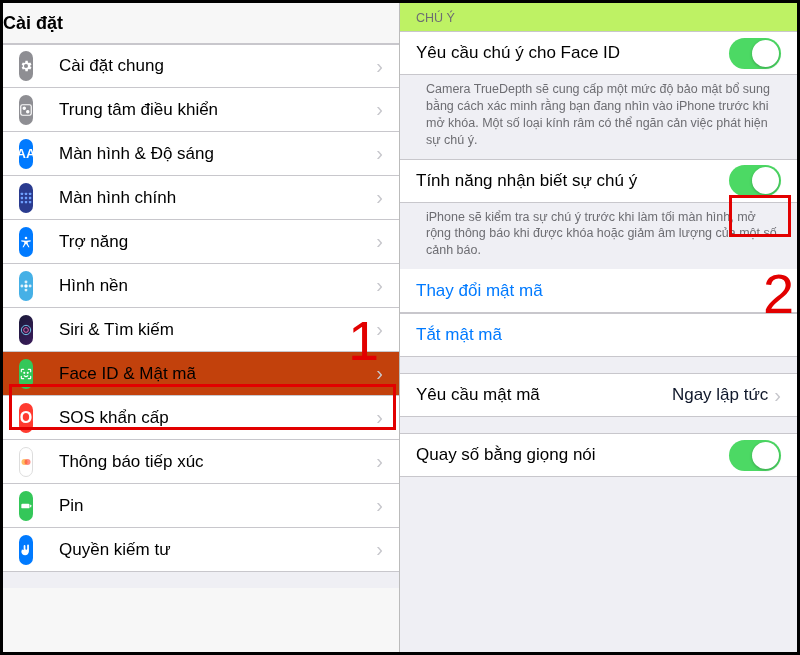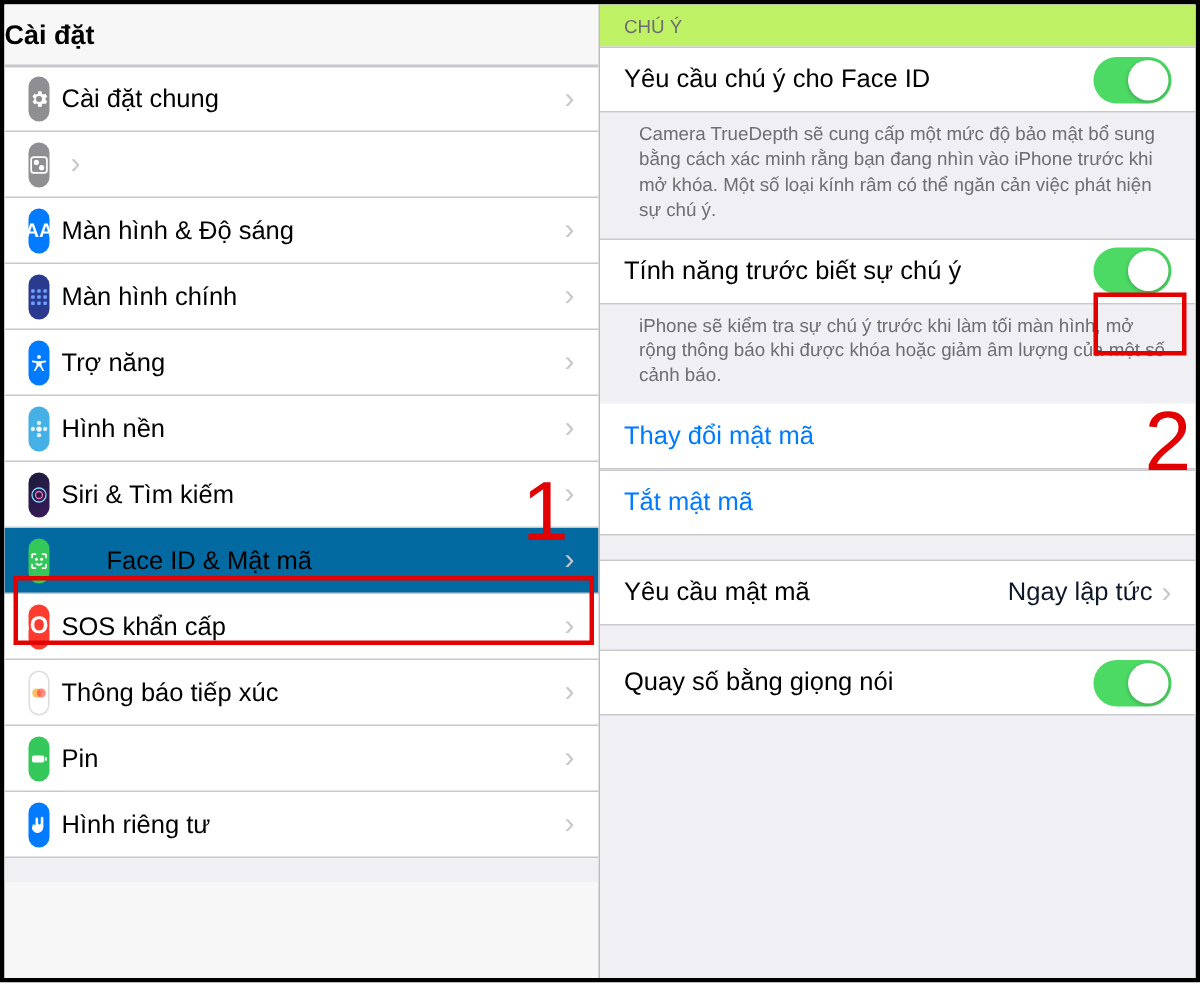--- a/index.html
+++ b/index.html
@@ -48,21 +48,21 @@
   min-height: 44px;
   padding: 0 16px;
   border-bottom: 0.5px solid #c8c7cc;
   position: relative;
 }
 .row.first { border-top: 0.5px solid #c8c7cc; }
 .row .icon {
   width: 14px;
   height: 30px;
   border-radius: 7px;
-  margin-right: 8px;
+  margin-right: 26px;
   display: flex;
   align-items: center;
   justify-content: center;
   flex-shrink: 0;
   font-size: 16px;
   color: #fff;
 }
 .row .label {
   flex: 1;
   font-size: 17px;
@@ -132,21 +132,21 @@
 .ic-home      { background: #2a3b8f; }
 .ic-access    { background: #007aff; }
 .ic-wallpaper { background: #45b0e6; }
 .ic-siri      { background: linear-gradient(135deg,#1b1b3a,#3a1b5a); }
 .ic-faceid    { background: #34c759; }
 .ic-sos       { background: #ff3b30; font-size: 11px; font-weight: 700; }
 .ic-exposure  { background: #fff; border: 1px solid #ddd; }
 .ic-battery   { background: #34c759; }
 .ic-privacy   { background: #007aff; }
 
-.row.selected { background: #0369a1; gap: 30px; }
+.row.selected { background: #c2410c; }
 
 .svg-ic { width: 18px; height: 18px; }
 </style>
 </head>
 <body>
 
 <div class="frame">
 
   <div class="pane pane-left">
     <div class="header-left">Cài đặt</div>
@@ -162,20 +162,21 @@
     </div>
 
     <div class="row">
       <div class="icon ic-control">
         <svg class="svg-ic" viewBox="0 0 24 24" fill="none" stroke="#fff" stroke-width="2">
             <rect x="3" y="3" width="18" height="18" rx="3"></rect>
             <circle cx="9" cy="9" r="2" fill="#fff"></circle>
             <circle cx="15" cy="15" r="2" fill="#fff"></circle>
           </svg>
       </div>
+      <div class="label">Trung tâm điều khiển</div>
       <div class="chevron">›</div>
     </div>
 
     <div class="row">
       <div class="icon ic-display" style="font-weight:700;font-size:13px;">AA</div>
       <div class="label">Màn hình &amp; Độ sáng</div>
       <div class="chevron">›</div>
     </div>
 
     <div class="row">
@@ -272,38 +273,38 @@
       <div class="label">Pin</div>
       <div class="chevron">›</div>
     </div>
 
     <div class="row">
       <div class="icon ic-privacy">
         <svg class="svg-ic" viewBox="0 0 24 24" fill="#fff">
             <path d="M8 12V5a1.5 1.5 0 013 0v5a1.5 1.5 0 003 0V4a1.5 1.5 0 013 0v10c0 4-3 7-6.5 7S4 18 4 15l1-4 3 1z"></path>
           </svg>
       </div>
-      <div class="label">Hình riêng tư</div>
+      <div class="label">Quyền kiếm tư</div>
       <div class="chevron">›</div>
     </div>
 
     <div class="gap"></div>
   </div>
 
   <div class="pane">
     <div class="section-header">CHÚ Ý</div>
 
     <div class="row first">
       <div class="label">Yêu cầu chú ý cho Face ID</div>
       <div class="toggle"></div>
     </div>
     <div class="footer-text">Camera TrueDepth sẽ cung cấp một mức độ bảo mật bổ sung bằng cách xác minh rằng bạn đang nhìn vào iPhone trước khi mở khóa. Một số loại kính râm có thể ngăn cản việc phát hiện sự chú ý.</div>
 
     <div class="row first">
-      <div class="label">Tính năng trước biết sự chú ý</div>
+      <div class="label">Tính năng nhận biết sự chú ý</div>
       <div class="toggle"></div>
     </div>
     <div class="footer-text">iPhone sẽ kiểm tra sự chú ý trước khi làm tối màn hình, mở rộng thông báo khi được khóa hoặc giảm âm lượng của một số cảnh báo.</div>
 
     <div class="row">
       <div class="link-label">Thay đổi mật mã</div>
     </div>
     <div class="row first">
       <div class="link-label">Tắt mật mã</div>
     </div>

